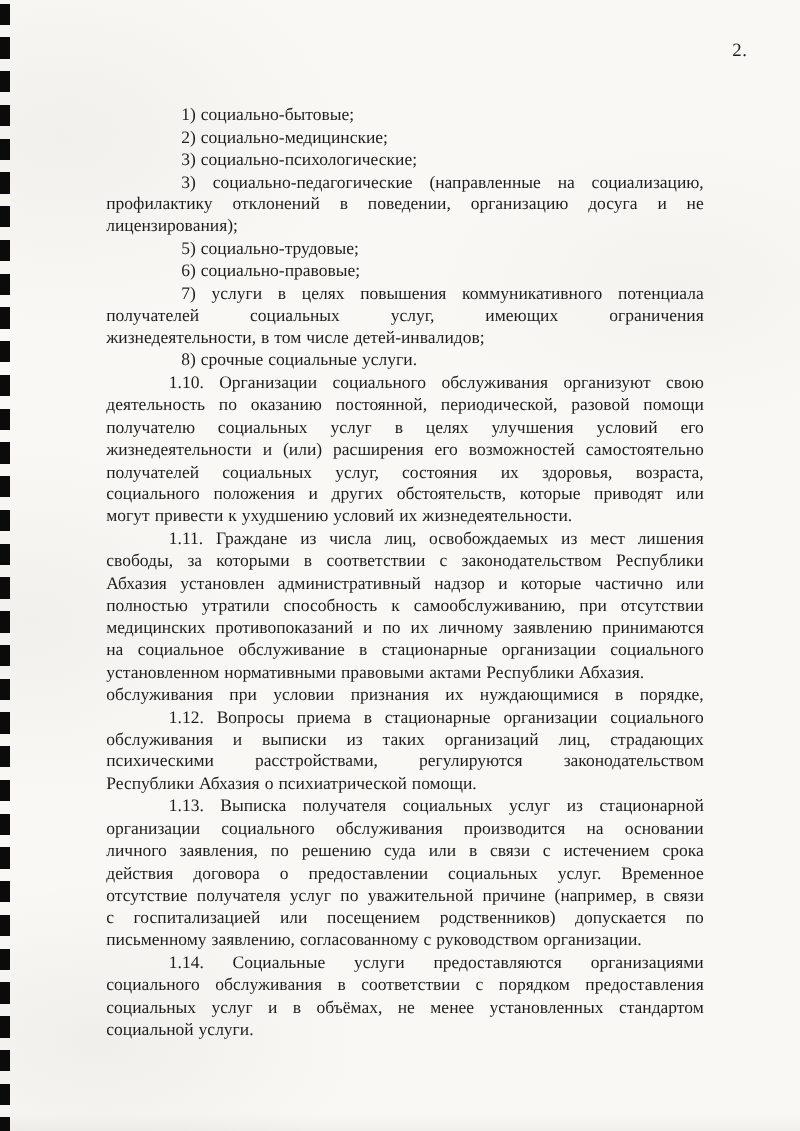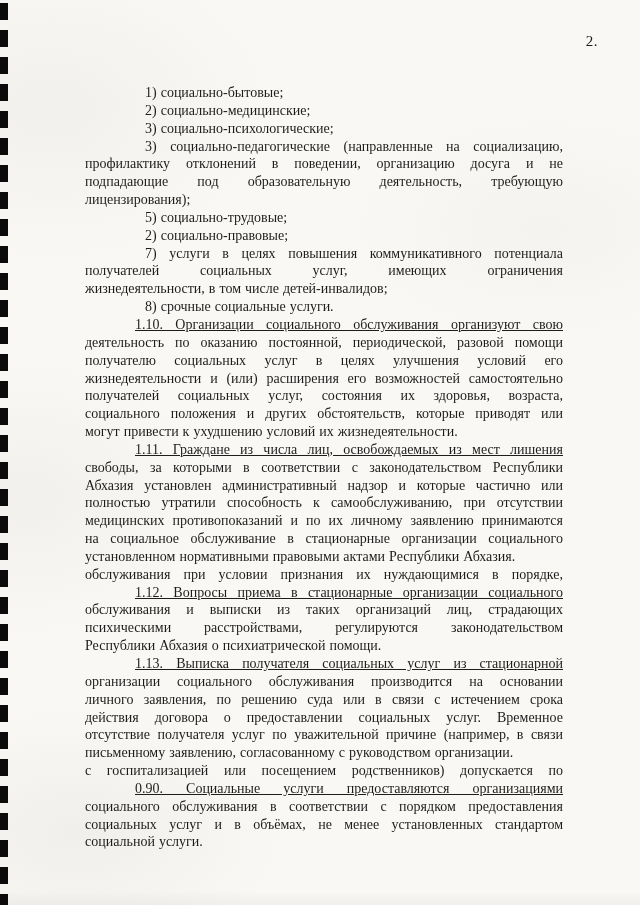--- a/index.html
+++ b/index.html
@@ -57,21 +57,21 @@
     line-height:17.85px;
   }
   .block{margin:0;padding:0;}
   .line{
     text-align:justify;
     text-align-last:justify;
     hyphens:none;
     word-spacing:0.5px;
   }
   .line.last{text-align-last:left;}
-  .line.first-par{text-indent:50px;text-decoration:underline;}
+  .line.first-par{text-indent:50px;}
   .line.first-li{text-indent:60px;}
 </style>
 </head>
 <body>
 
 <div class="paper">
   <div class="edge-marks"></div>
   <div class="page-number">2.</div>
   <div class="text-block">
       <div class="block">
@@ -79,28 +79,27 @@
       </div>
       <div class="block">
         <div class="line first-li last">2) социально-медицинские;</div>
       </div>
       <div class="block">
         <div class="line first-li last">3) социально-психологические;</div>
       </div>
       <div class="block">
         <div class="line first-li">3) социально-педагогические (направленные на социализацию,</div>
         <div class="line">профилактику отклонений в поведении, организацию досуга и не</div>
-        <div class="line">подпадающие под образовательную деятельность, требующую</div>
         <div class="line last">лицензирования);</div>
       </div>
       <div class="block">
         <div class="line first-li last">5) социально-трудовые;</div>
       </div>
       <div class="block">
-        <div class="line first-li last">2) социально-правовые;</div>
+        <div class="line first-li last">6) социально-правовые;</div>
       </div>
       <div class="block">
         <div class="line first-li">7) услуги в целях повышения коммуникативного потенциала</div>
         <div class="line">получателей социальных услуг, имеющих ограничения</div>
         <div class="line last">жизнедеятельности, в том числе детей-инвалидов;</div>
       </div>
       <div class="block">
         <div class="line first-li last">8) срочные социальные услуги.</div>
       </div>
       <div class="block">
@@ -127,23 +126,23 @@
         <div class="line">обслуживания и выписки из таких организаций лиц, страдающих</div>
         <div class="line">психическими расстройствами, регулируются законодательством</div>
         <div class="line last">Республики Абхазия о психиатрической помощи.</div>
       </div>
       <div class="block">
         <div class="line first-par">1.13. Выписка получателя социальных услуг из стационарной</div>
         <div class="line">организации социального обслуживания производится на основании</div>
         <div class="line">личного заявления, по решению суда или в связи с истечением срока</div>
         <div class="line">действия договора о предоставлении социальных услуг. Временное</div>
         <div class="line">отсутствие получателя услуг по уважительной причине (например, в связи</div>
+        <div class="line">с госпитализацией или посещением родственников) допускается по</div>
         <div class="line last">письменному заявлению, согласованному с руководством организации.</div>
-        <div class="line">с госпитализацией или посещением родственников) допускается по</div>
       </div>
       <div class="block">
-        <div class="line first-par">0.90. Социальные услуги предоставляются организациями</div>
+        <div class="line first-par">1.14. Социальные услуги предоставляются организациями</div>
         <div class="line">социального обслуживания в соответствии с порядком предоставления</div>
         <div class="line">социальных услуг и в объёмах, не менее установленных стандартом</div>
         <div class="line last">социальной услуги.</div>
       </div>
     </div>
 </div>
 
 </body></html>

